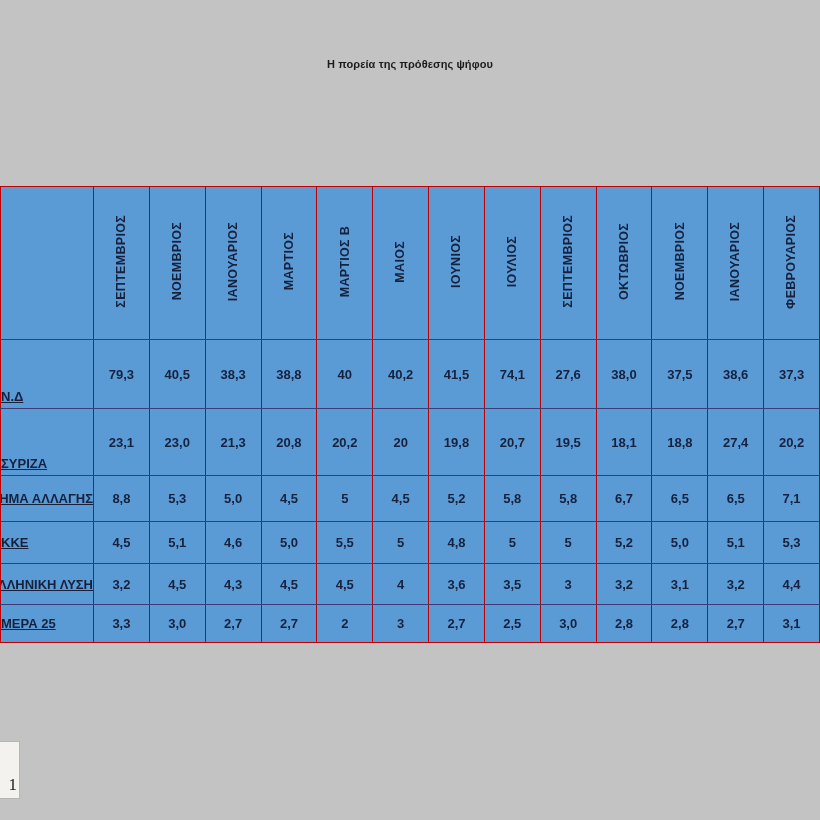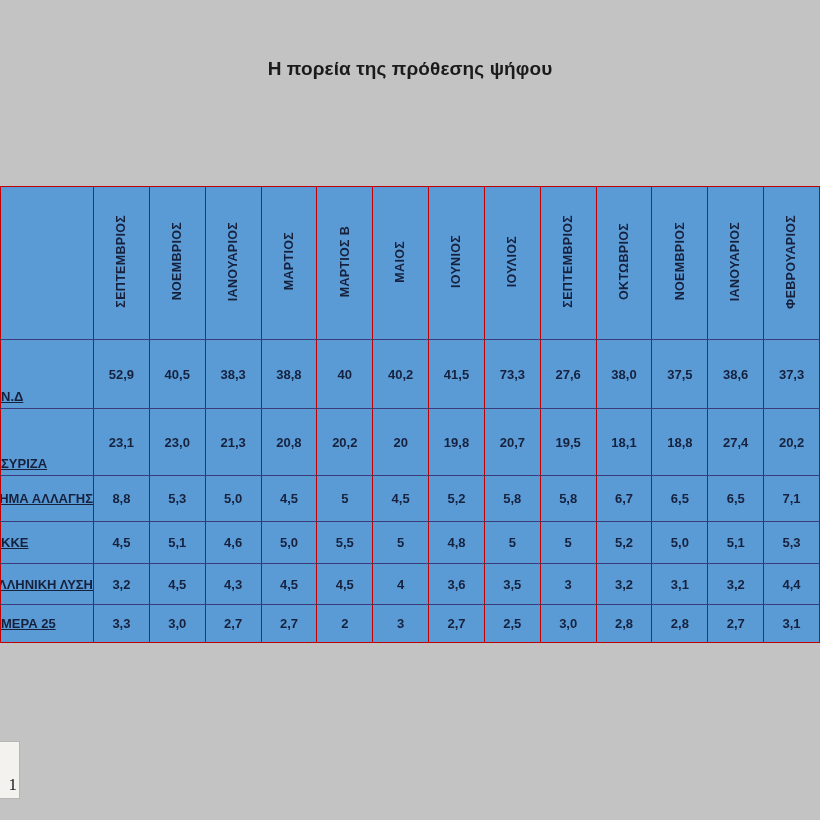--- a/index.html
+++ b/index.html
@@ -20,21 +20,21 @@
     inset: 0;
   }
 
   
   .chart-title {
     position: absolute;
     left: 0;
     top: 58px;
     width: 820px;
     text-align: center;
-    font-size: 19px;
+    font-size: 11px;
     font-weight: bold;
     color: #1b1b1b;
     letter-spacing: 0.1px;
   }
 
   
   .table-wrap {
     position: absolute;
     left: 0;
     top: 186px;
@@ -200,28 +200,28 @@
           </td>
           <td>
             <span class="rot-label">ΦΕΒΡΟΥΑΡΙΟΣ</span>
           </td>
         </tr>
 
         <tr class="r0">
           <td class="rowlabel-cell">
               <span class="clip">Ν.Δ</span>
             </td>
-          <td>52,9</td>
+          <td>79,3</td>
           <td>40,5</td>
           <td>38,3</td>
           <td>38,8</td>
           <td>40</td>
           <td>40,2</td>
           <td>41,5</td>
-          <td>73,3</td>
+          <td>74,1</td>
           <td>27,6</td>
           <td>38,0</td>
           <td>37,5</td>
           <td>38,6</td>
           <td>37,3</td>
         </tr>
 
         <tr class="r1">
           <td class="rowlabel-cell">
               <span class="clip">ΣΥΡΙΖΑ</span>

